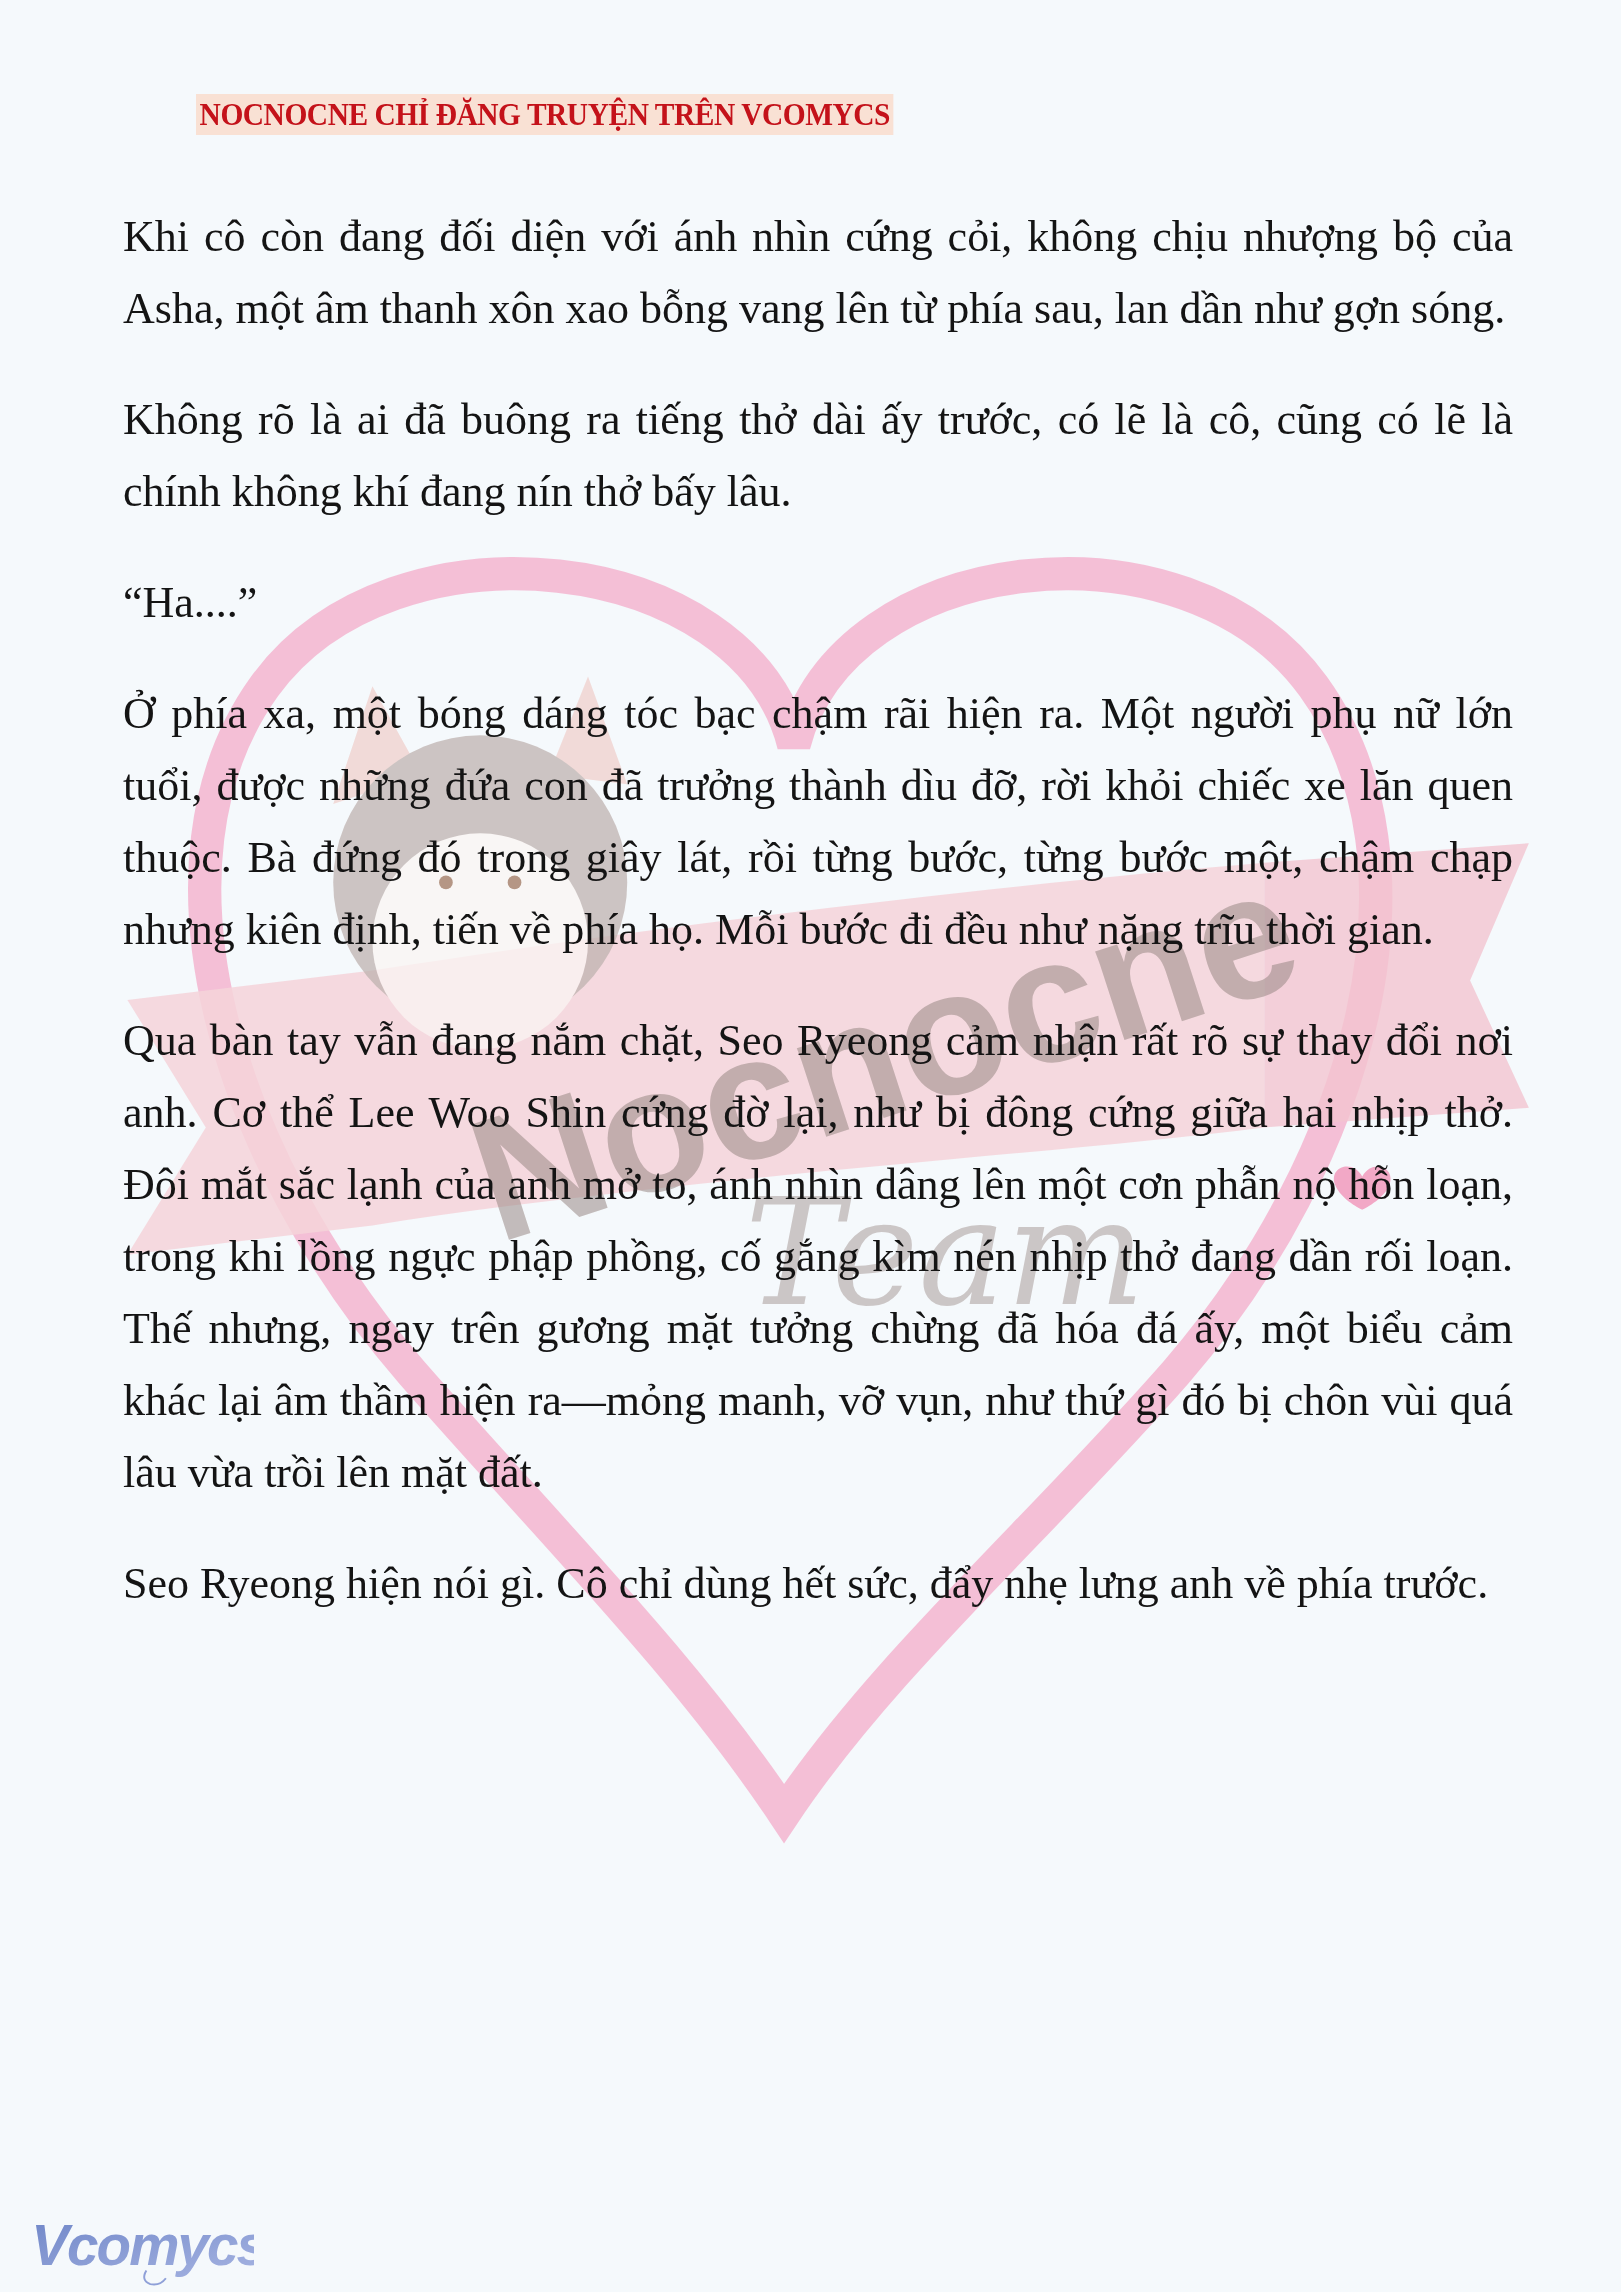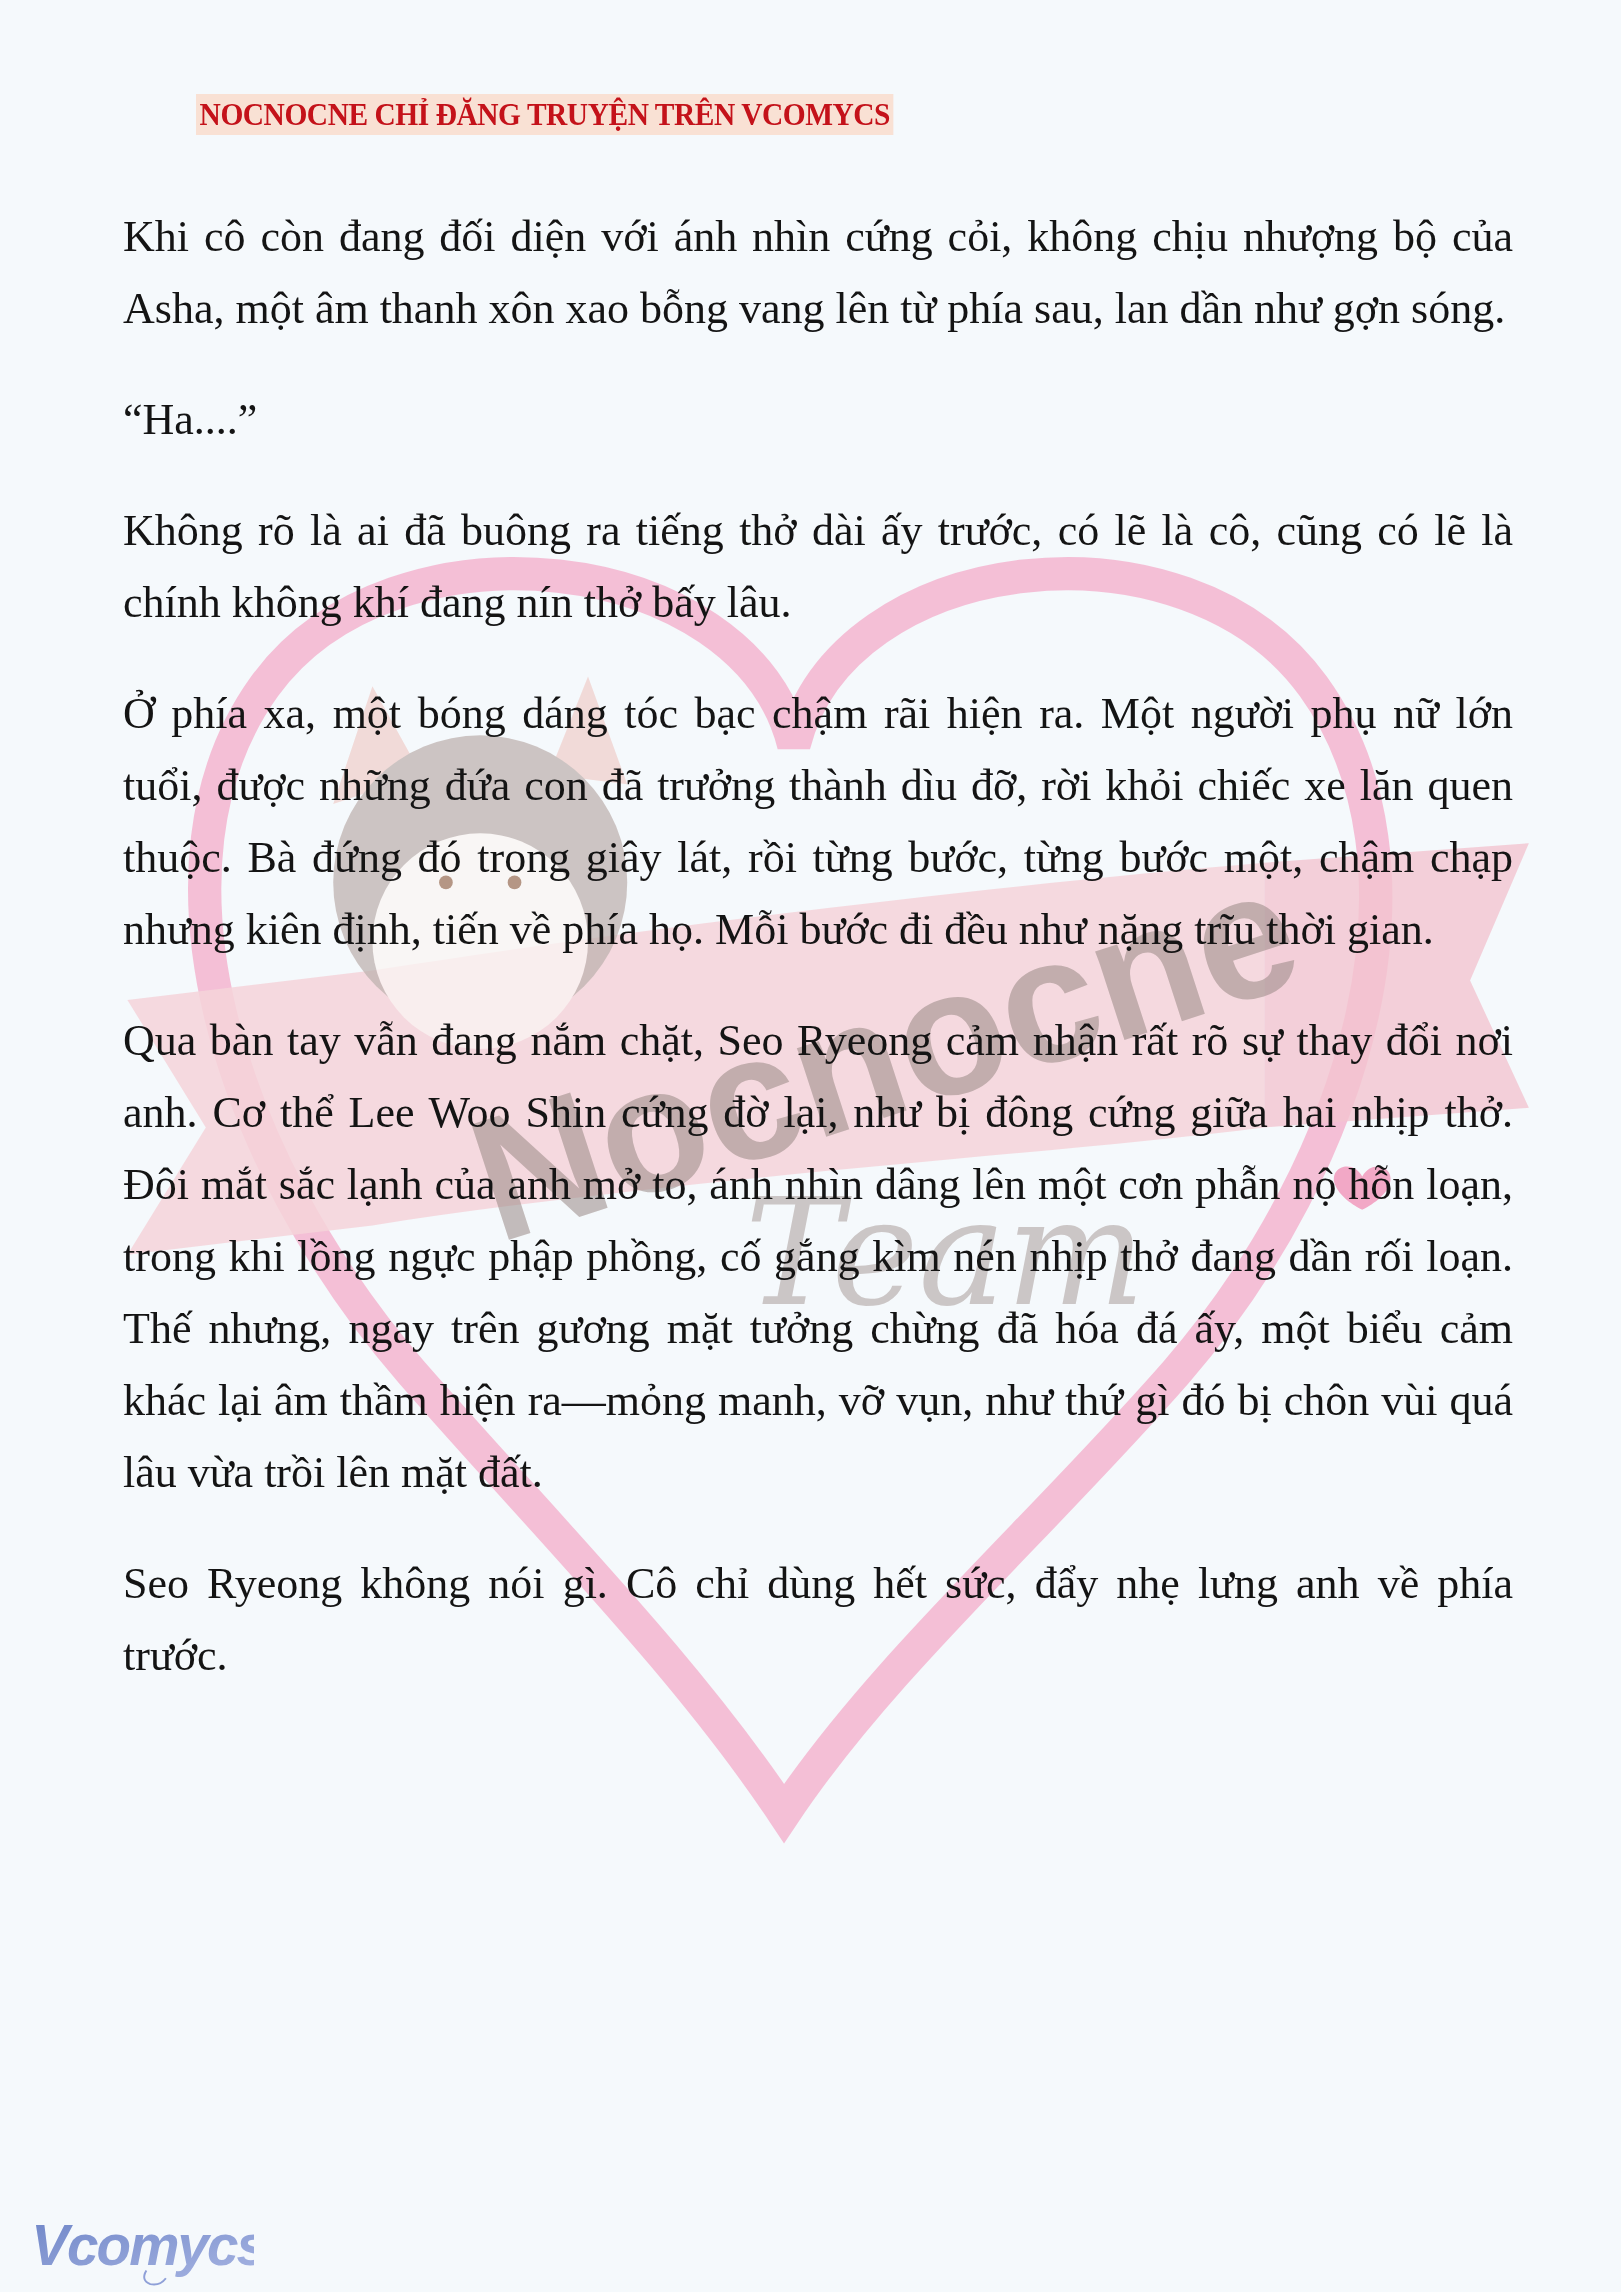--- a/index.html
+++ b/index.html
@@ -47,25 +47,25 @@
   <path d="M1390 1200 c -10 -18, -34 -10, -28 8 c 6 16, 28 26, 28 26 c 0 0, 22 -10, 28 -26 c 6 -18, -18 -26, -28 -8 Z" fill="#f2a8c6"></path>
 
   <text x="470" y="1170" transform="rotate(-18 800 1100)" font-family="'Liberation Sans', sans-serif" font-weight="bold" font-size="180" fill="#9a8a86" opacity="0.55">Nocnocne</text>
   <text x="760" y="1330" font-family="'DejaVu Serif', serif" font-style="italic" font-size="150" fill="#9a8a86" opacity="0.45">Team</text>
 </svg>
 
 <div class="header-banner">NOCNOCNE CHỈ ĐĂNG TRUYỆN TRÊN VCOMYCS</div>
 
 <div class="content">
   <p class="para">Khi cô còn đang đối diện với ánh nhìn cứng cỏi, không chịu nhượng bộ của Asha, một âm thanh xôn xao bỗng vang lên từ phía sau, lan dần như gợn sóng.</p>
+  <p class="para">Không rõ là ai đã buông ra tiếng thở dài ấy trước, có lẽ là cô, cũng có lẽ là chính không khí đang nín thở bấy lâu.</p>
   <p class="para">“Ha....”</p>
-  <p class="para">Không rõ là ai đã buông ra tiếng thở dài ấy trước, có lẽ là cô, cũng có lẽ là chính không khí đang nín thở bấy lâu.</p>
   <p class="para">Ở phía xa, một bóng dáng tóc bạc chậm rãi hiện ra. Một người phụ nữ lớn tuổi, được những đứa con đã trưởng thành dìu đỡ, rời khỏi chiếc xe lăn quen thuộc. Bà đứng đó trong giây lát, rồi từng bước, từng bước một, chậm chạp nhưng kiên định, tiến về phía họ. Mỗi bước đi đều như nặng trĩu thời gian.</p>
   <p class="para">Qua bàn tay vẫn đang nắm chặt, Seo Ryeong cảm nhận rất rõ sự thay đổi nơi anh. Cơ thể Lee Woo Shin cứng đờ lại, như bị đông cứng giữa hai nhịp thở. Đôi mắt sắc lạnh của anh mở to, ánh nhìn dâng lên một cơn phẫn nộ hỗn loạn, trong khi lồng ngực phập phồng, cố gắng kìm nén nhịp thở đang dần rối loạn. Thế nhưng, ngay trên gương mặt tưởng chừng đã hóa đá ấy, một biểu cảm khác lại âm thầm hiện ra—mỏng manh, vỡ vụn, như thứ gì đó bị chôn vùi quá lâu vừa trồi lên mặt đất.</p>
-  <p class="para">Seo Ryeong không nói gì. Cô chỉ dùng hết sức, đẩy nhẹ lưng anh về phía trước.</p>
+  <p class="para">Seo Ryeong hiện nói gì. Cô chỉ dùng hết sức, đẩy nhẹ lưng anh về phía trước.</p>
 </div>
 
 <svg class="logo" width="225" height="78" viewBox="0 0 230 80" xmlns="http://www.w3.org/2000/svg">
   <defs>
     <linearGradient id="lg" x1="0" y1="0" x2="1" y2="1">
       <stop offset="0" stop-color="#6f86c8"></stop>
       <stop offset="1" stop-color="#a6b4e2"></stop>
     </linearGradient>
   </defs>
   <text x="2" y="56" font-family="'Liberation Sans', sans-serif" font-style="italic" font-weight="bold" font-size="58" fill="url(#lg)" letter-spacing="-2">Vcomycs</text>

